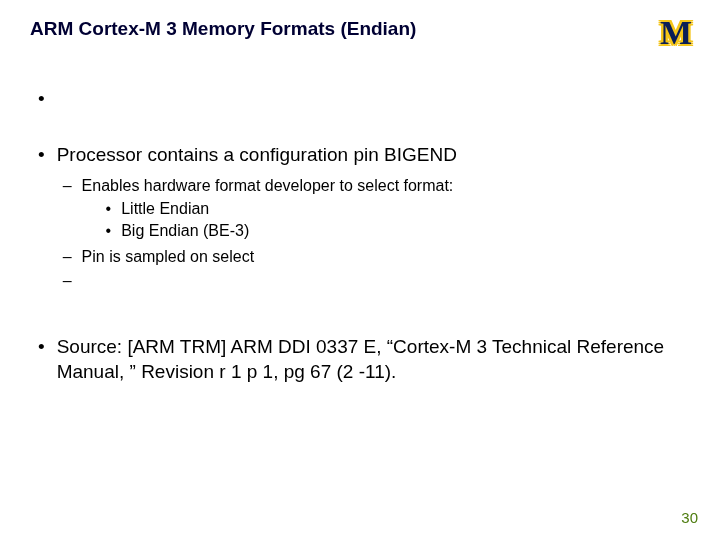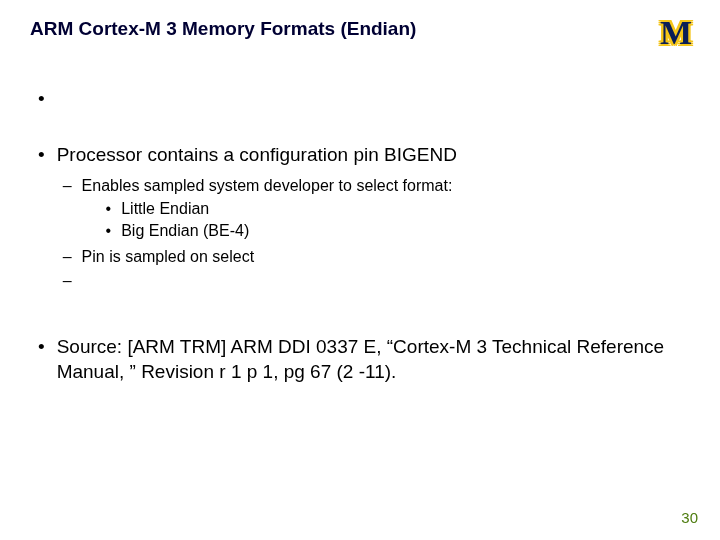--- a/index.html
+++ b/index.html
@@ -43,29 +43,29 @@
       </li>
 
       <li>
         <span class="b">•</span>
         <div>
           <span>Processor contains a configuration pin BIGEND</span>
           <ul class="lvl2">
             <li>
               <span class="b">–</span>
               <div>
-                <span>Enables sampled system developer to select format:</span>
+                <span>Enables hardware format developer to select format:</span>
                 <ul class="lvl3">
                   <li>
                     <span class="b">•</span>
                     <span>Little Endian</span>
                   </li>
                   <li>
                     <span class="b">•</span>
-                    <span>Big Endian (BE-4)</span>
+                    <span>Big Endian (BE-3)</span>
                   </li>
                 </ul>
               </div>
             </li>
             <li>
               <span class="b">–</span>
               <span>Pin is sampled on select</span>
             </li>
             <li>
               <span class="b">–</span>

